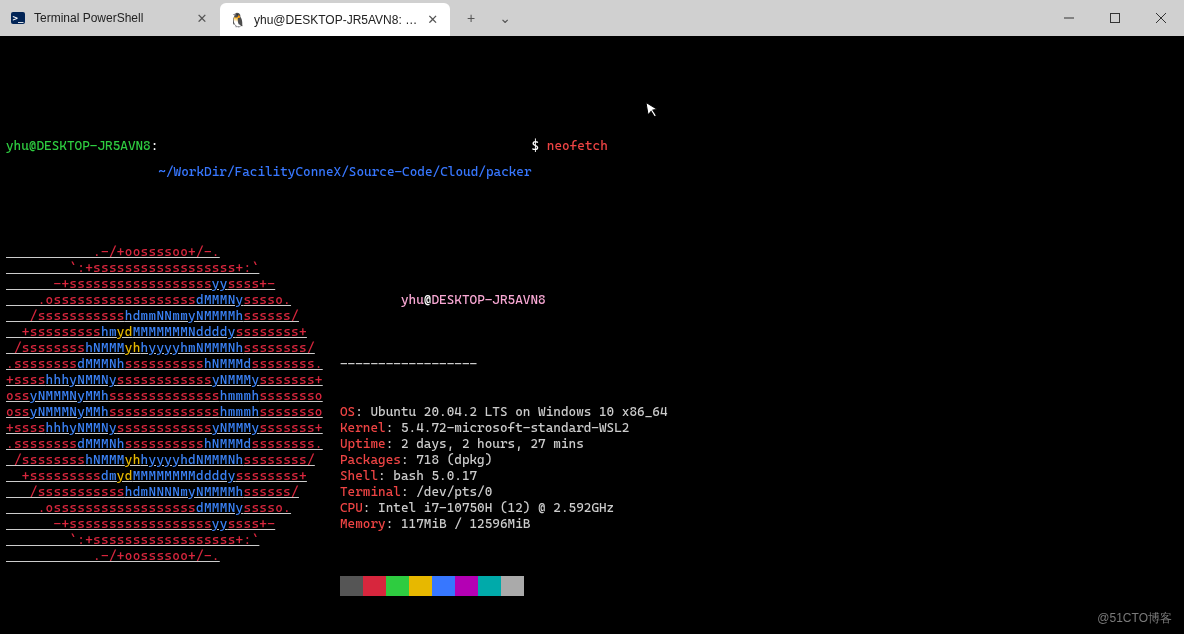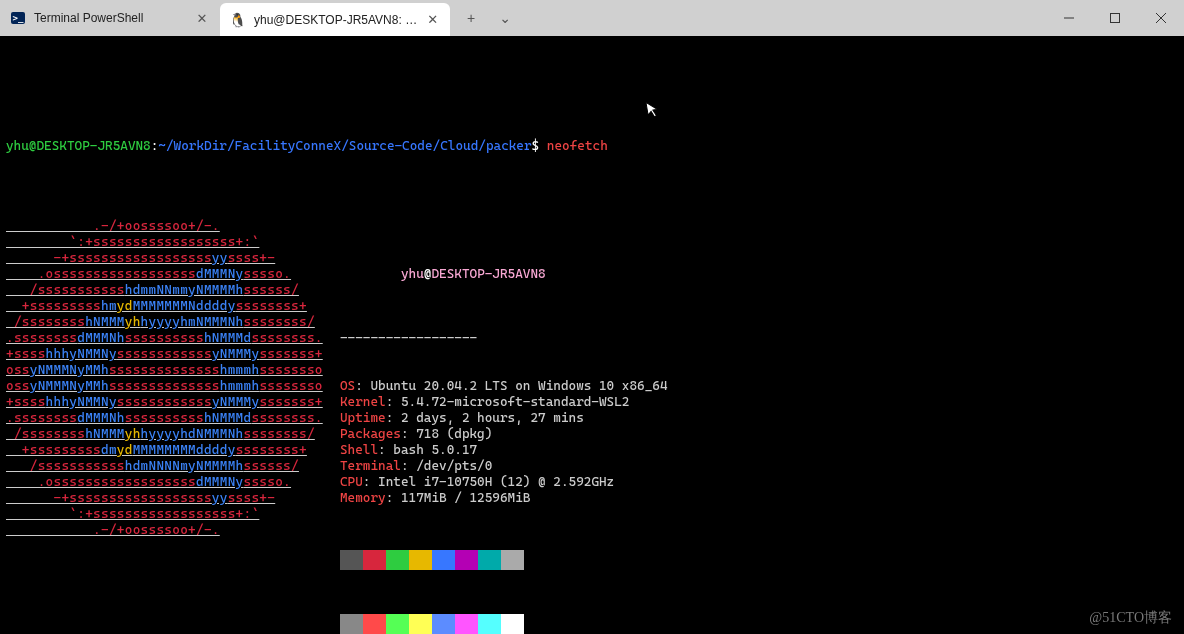--- a/index.html
+++ b/index.html
@@ -57,21 +57,21 @@
     font-size: 13px;
     line-height: 16px;
     padding: 6px 23px 6px 6px;
     white-space: pre;
     position: relative;
     overflow: hidden;
   }
 
   .row { display: flex; }
   .prompt-user { color: #2ecc40; } 
-  .prompt-path { color: #3777ff; } 
+  .prompt-path { color: #3777ff; margin-top: 26px; } 
   .prompt-sep  { color: #ffffff; }
   .cmd-text    { color: #ef4444; text-align: right; }
 
   
   .neofetch { display: flex; gap: 24px; margin-top: 0; }
   .logo-col { width: 310px; }
   .logo-line { height: 16px; letter-spacing: 0.3px; text-decoration: underline; }
   .r { color: #d7263d; }  
   .w { color: #3b82f6; }
   .y { color: #e7b800; }  
@@ -82,22 +82,22 @@
   .info-dash  { color: #cccccc; }
   .info-key   { color: #ef4444; }
   .info-val   { color: #cccccc; }
 
   .swatches { display: flex; height: 20px; margin-top: 12px; }
   .sw { width: 23px; height: 20px; }
 
   .watermark {
     position: absolute;
     right: 12px; bottom: 8px;
-    color: #7a7a7a; font-size: 14px;
-    font-family: Liberation Serif, serif;
+    color: #7a7a7a; font-size: 12px;
+    font-family: Liberation Sans, sans-serif;
   }
 
   .mouse-cursor {
     position: absolute;
     left: 646px; top: 30px;
     font-size: 16px; color: #000; pointer-events: none;
     transform: rotate(-10deg);
   }
 
   svg { display: block; }

